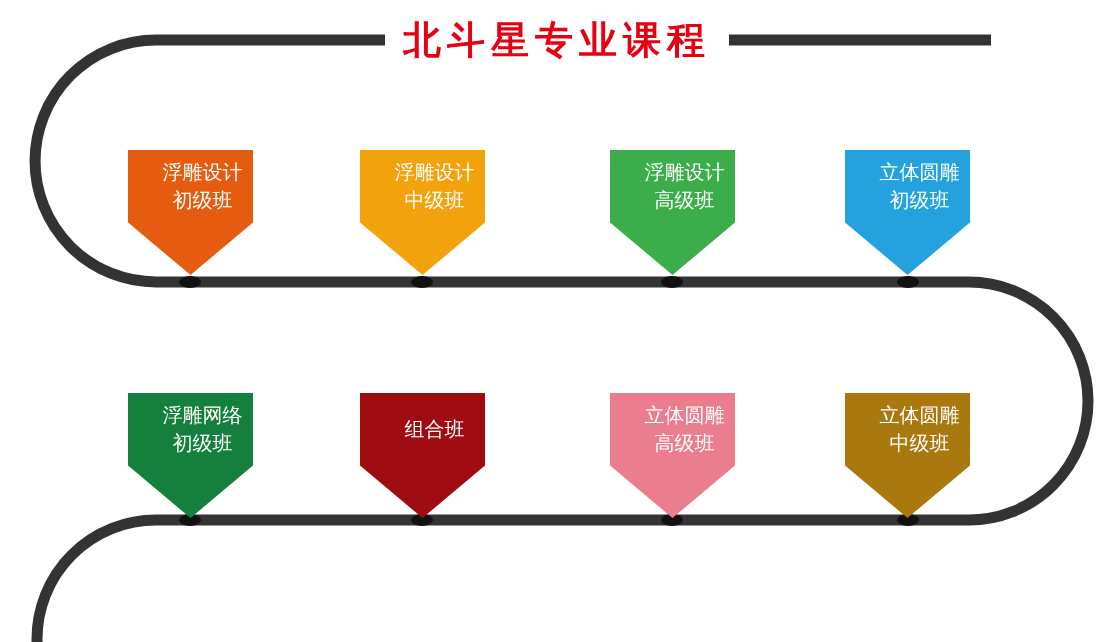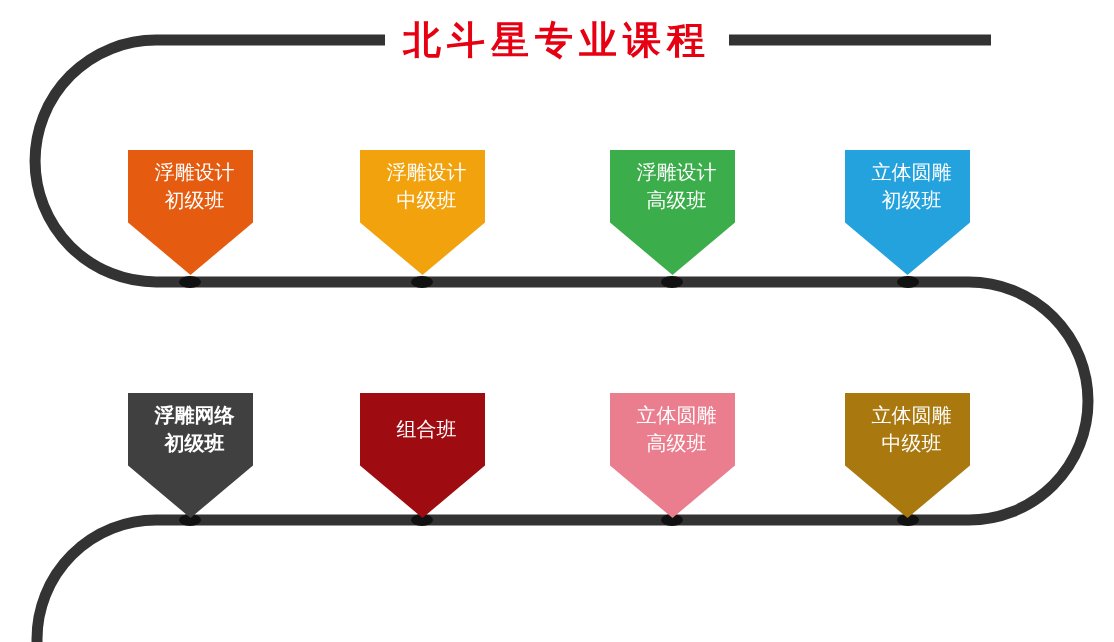--- a/index.html
+++ b/index.html
@@ -42,21 +42,21 @@
   .pin {
     position: absolute;
     width: 125px;
     height: 125px;
     clip-path: polygon(0 0, 100% 0, 100% 58%, 50% 100%, 0 58%);
     z-index: 2;
   }
   .pin-label {
     position: absolute;
     top: 0;
-    left: 4px;
+    left: 12px;
     width: 100%;
     height: 58%;
     display: flex;
     flex-direction: column;
     justify-content: center;
     align-items: center;
     color: #ffffff;
     font-size: 20px;
     line-height: 28px;
     text-align: center;
@@ -106,21 +106,21 @@
       <span>高级班</span>
     </div>
   </div>
   <div class="pin r1 c4" style="background-color: rgb(35, 162, 222);">
     <div class="pin-label">
       <span>立体圆雕</span>
       <span>初级班</span>
     </div>
   </div>
 
-  <div class="pin r2 c1" style="background-color: #404040; font-weight: bold;">
+  <div class="pin r2 c1" style="background-color: #15803d;">
     <div class="pin-label">
       <span>浮雕网络</span>
       <span>初级班</span>
     </div>
   </div>
   <div class="pin r2 c2" style="background-color: rgb(158, 11, 16); text-decoration: underline;">
     <div class="pin-label">
       <span>组合班</span>
       <span></span>
     </div>

